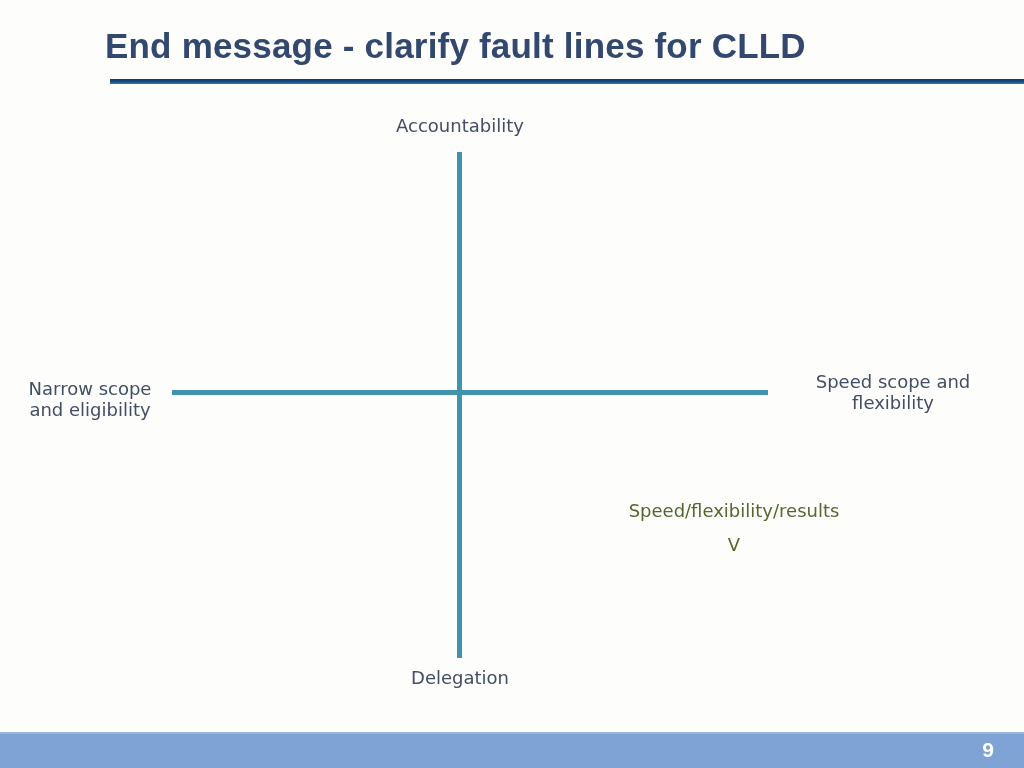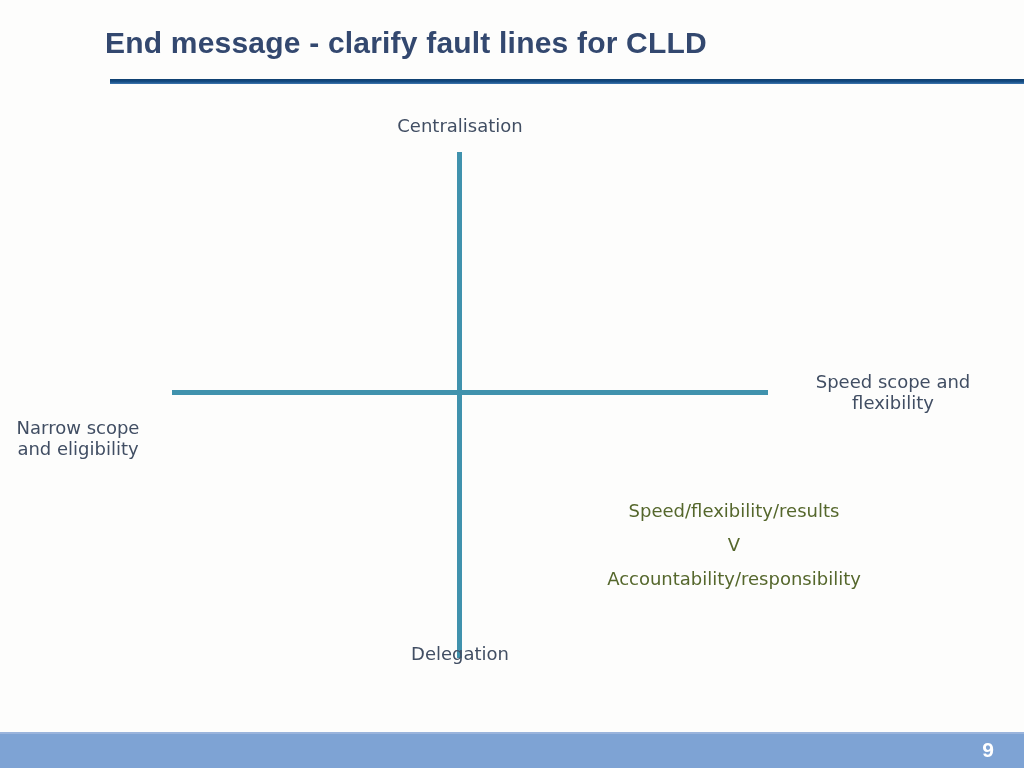--- a/index.html
+++ b/index.html
@@ -13,21 +13,21 @@
     height: 768px;
     background: #fdfdfc;
     overflow: hidden;
     font-family: "DejaVu Sans", sans-serif;
   }
   .slide-title {
     position: absolute;
     left: 105px;
     top: 26px;
     font-family: "Liberation Sans", sans-serif;
-    font-size: 30px;
+    font-size: 35px;
     font-weight: bold;
     color: #33486F;
     white-space: nowrap;
     letter-spacing: 0.2px;
   }
   .title-rule {
     position: absolute;
     left: 110px;
     right: 0;
     top: 79px;
@@ -54,22 +54,22 @@
     position: absolute;
     color: #414e63;
     font-size: 18px;
     line-height: 21px;
     text-align: center;
     transform: translateX(-50%);
     white-space: nowrap;
   }
   .axis-label .lbl-line { display: block; }
   .label-top    { left: 460px; top: 115px; }
-  .label-bottom { left: 460px; top: 643px; }
-  .label-left   { left: 78px;  top: 378px; margin-top: 39px; }
+  .label-bottom { left: 460px; top: 667px; }
+  .label-left   { left: 90px;  top: 378px; }
   .label-right  { left: 893px; top: 371px; }
   .annotation {
     position: absolute;
     left: 727px;
     top: 494px;
     transform: translateX(-50%);
     color: #55672c;
     font-size: 18px;
     line-height: 34px;
     text-align: center;
@@ -102,37 +102,36 @@
 <div class="slide">
 
   <div class="slide-title">End message - clarify fault lines for CLLD</div>
 
   <div class="title-rule"></div>
 
   <div class="v-axis"></div>
 
   <div class="h-axis"></div>
 
-  <div class="axis-label label-top">Centralisation</div>
+  <div class="axis-label label-top">Accountability</div>
 
   <div class="axis-label label-bottom">Delegation</div>
 
   <div class="axis-label label-left">
     <span class="lbl-line">Narrow scope</span>
     <span class="lbl-line">and eligibility</span>
   </div>
 
   <div class="axis-label label-right">
     <span class="lbl-line">Speed scope and</span>
     <span class="lbl-line">flexibility</span>
   </div>
 
   <div class="annotation">
     <span class="anno-line">Speed/flexibility/results</span>
     <span class="anno-line">V</span>
-    <span class="anno-line">Accountability/responsibility</span>
   </div>
 
   <div class="footer-bar">
     <span class="page-number">9</span>
   </div>
 
 </div>
 
 </body></html>

